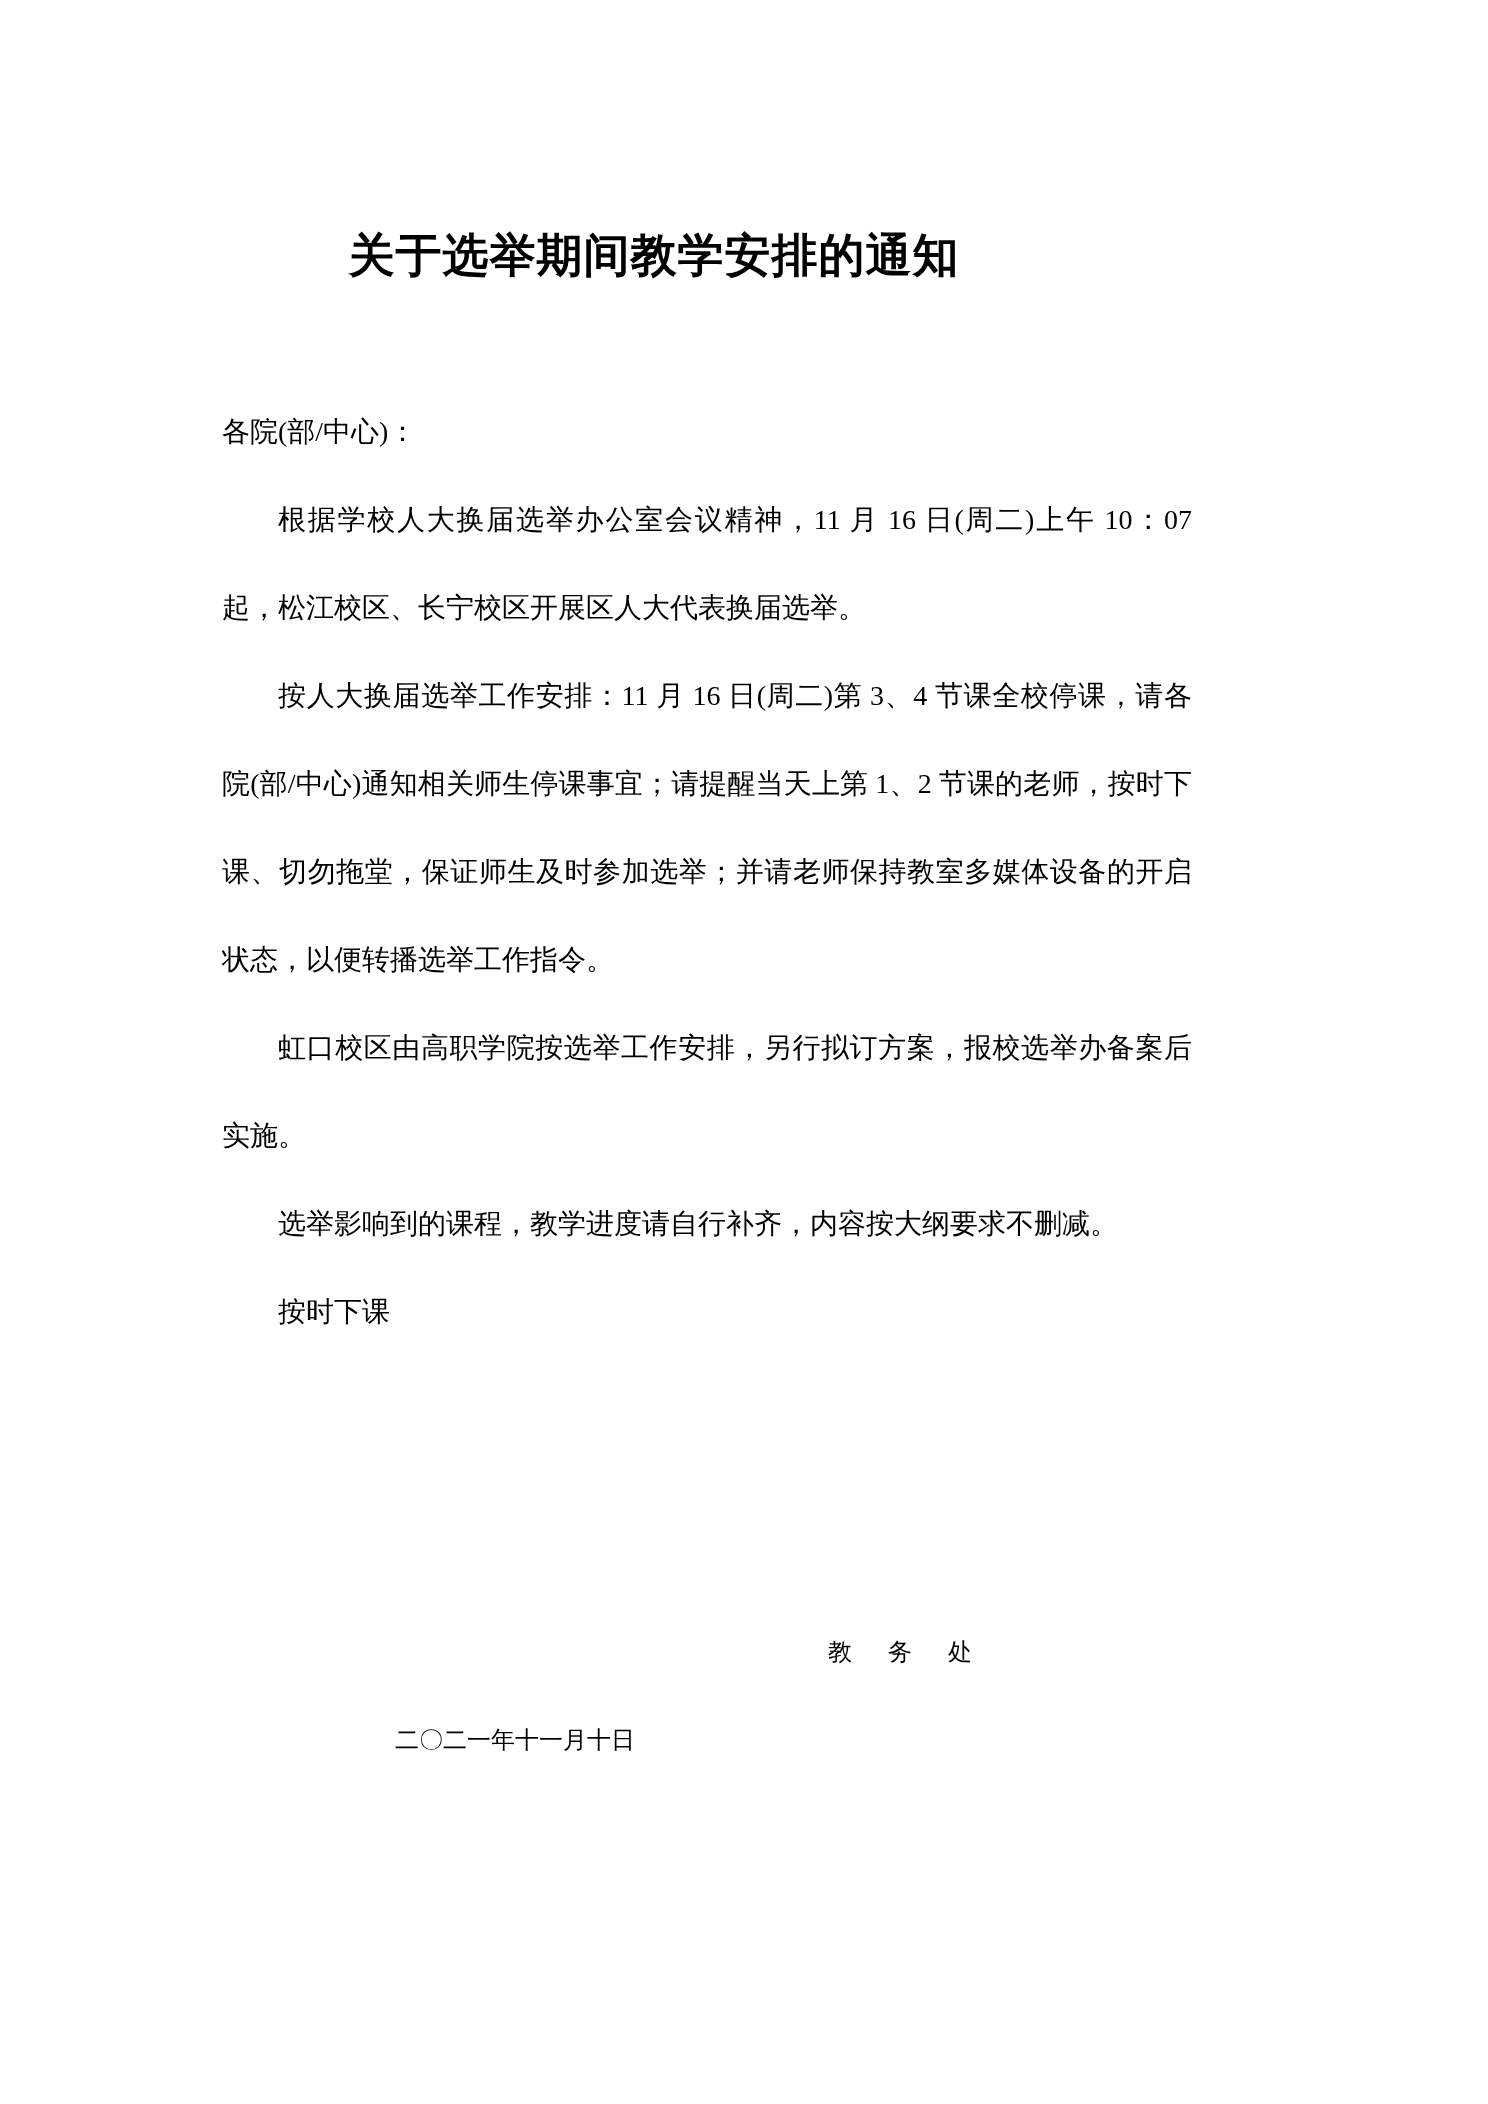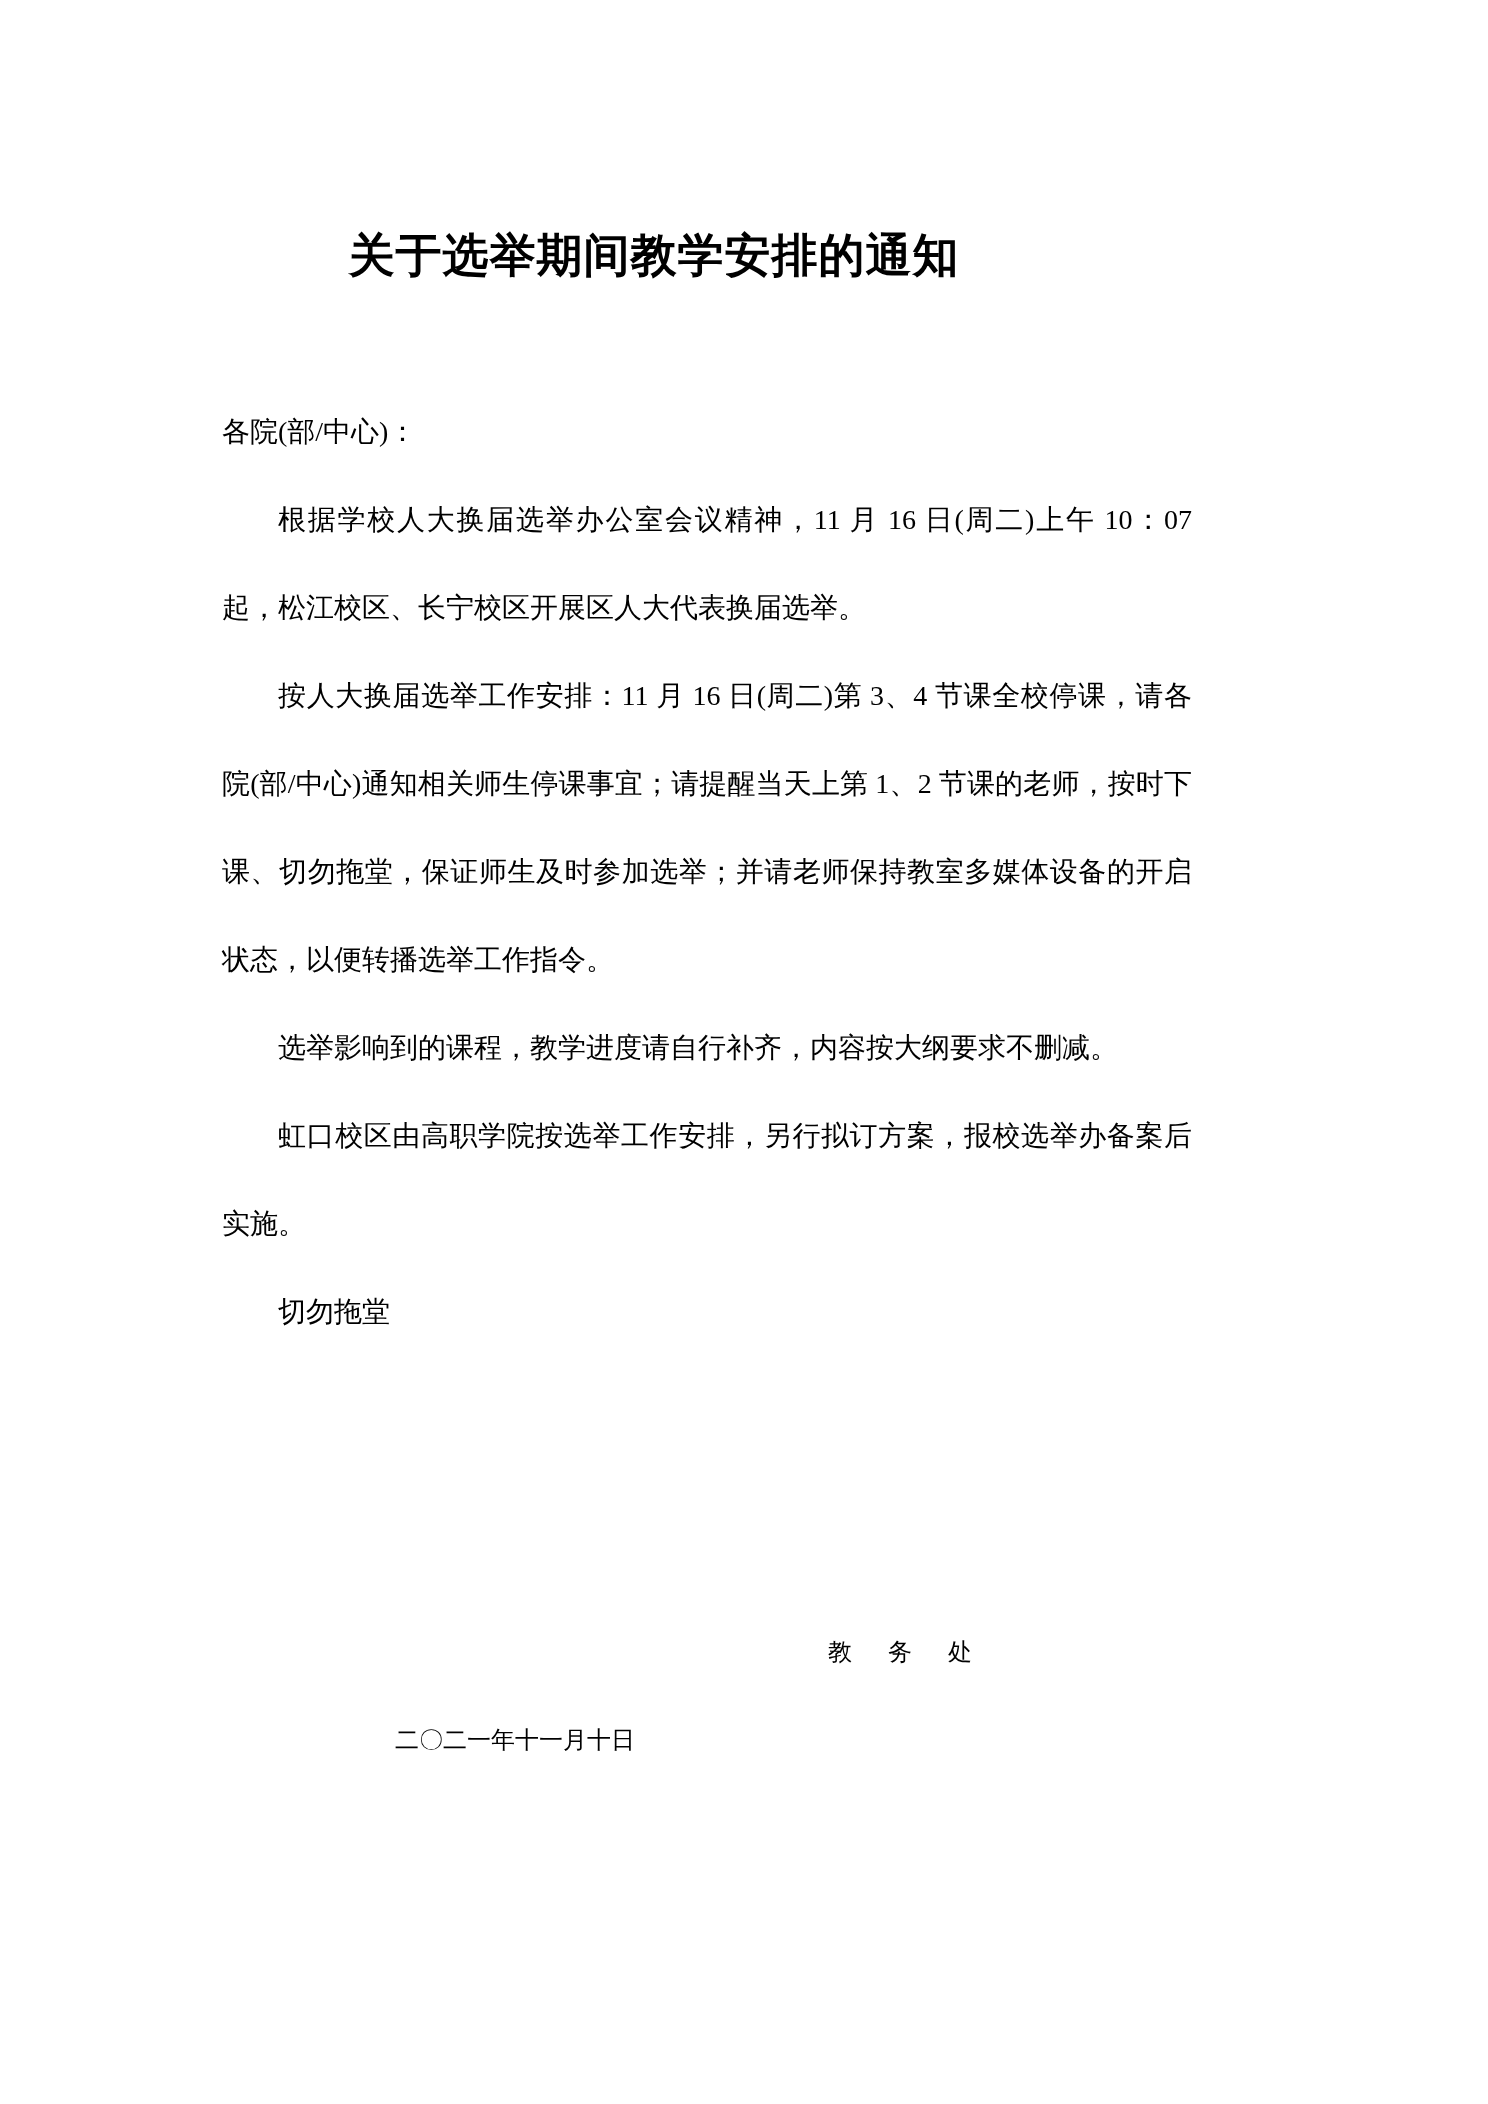--- a/index.html
+++ b/index.html
@@ -66,25 +66,25 @@
   <h1 class="doc-title">关于选举期间教学安排的通知</h1>
 
   <div class="doc-body">
 
     <p class="salutation">各院(部/中心)：</p>
 
     <p class="para">根据学校人大换届选举办公室会议精神，11 月 16 日(周二)上午 10：07 起，松江校区、长宁校区开展区人大代表换届选举。</p>
 
     <p class="para">按人大换届选举工作安排：11 月 16 日(周二)第 3、4 节课全校停课，请各院(部/中心)通知相关师生停课事宜；请提醒当天上第 1、2 节课的老师，按时下课、切勿拖堂，保证师生及时参加选举；并请老师保持教室多媒体设备的开启状态，以便转播选举工作指令。</p>
 
+    <p class="para">虹口校区由高职学院按选举工作安排，另行拟订方案，报校选举办备案后实施。</p>
+
     <p class="para">选举影响到的课程，教学进度请自行补齐，内容按大纲要求不删减。</p>
 
-    <p class="para">虹口校区由高职学院按选举工作安排，另行拟订方案，报校选举办备案后实施。</p>
-
-    <p class="para">切勿拖堂</p>
+    <p class="para">按时下课</p>
 
   </div>
 
   <div class="signature-block">
     <div class="signature-line">教　务　处</div>
     <div class="date-line">二〇二一年十一月十日</div>
   </div>
 
 </div>
 

